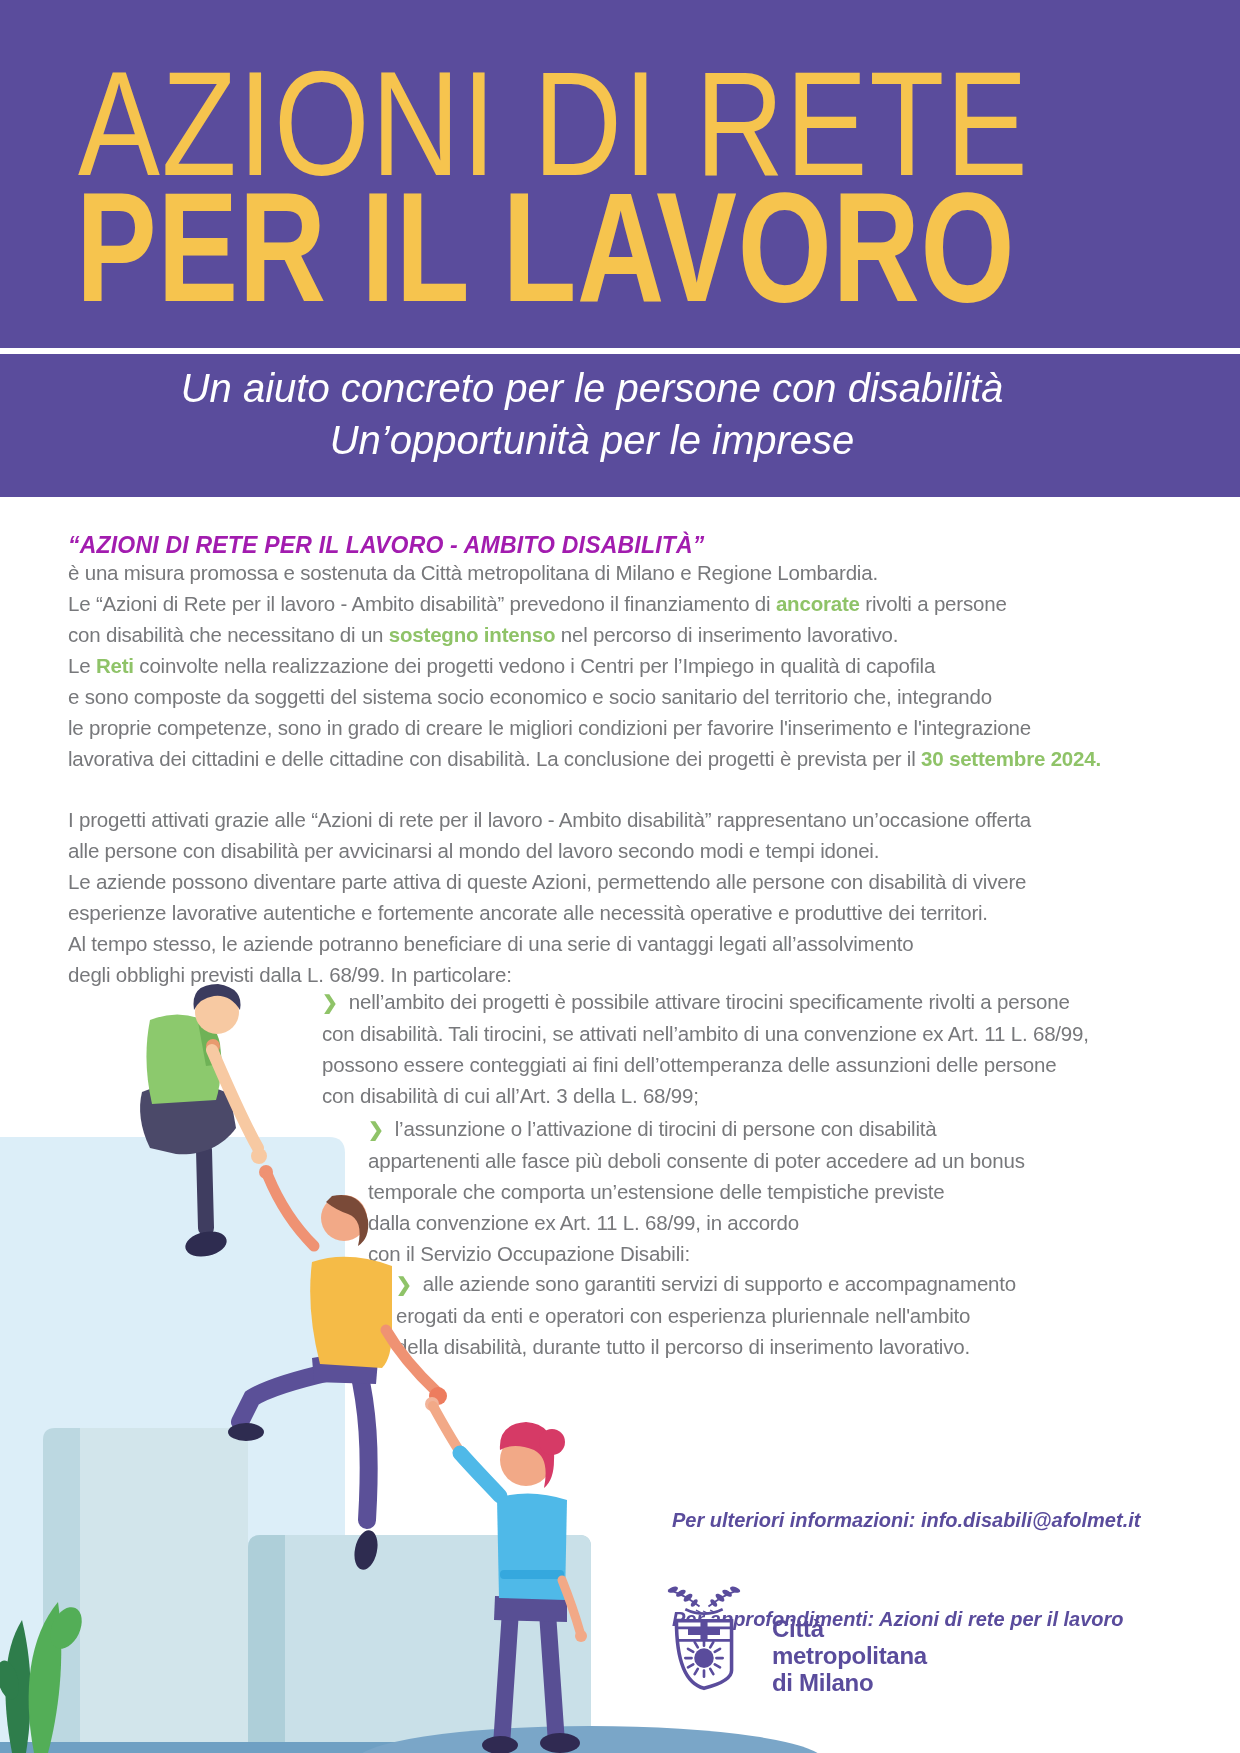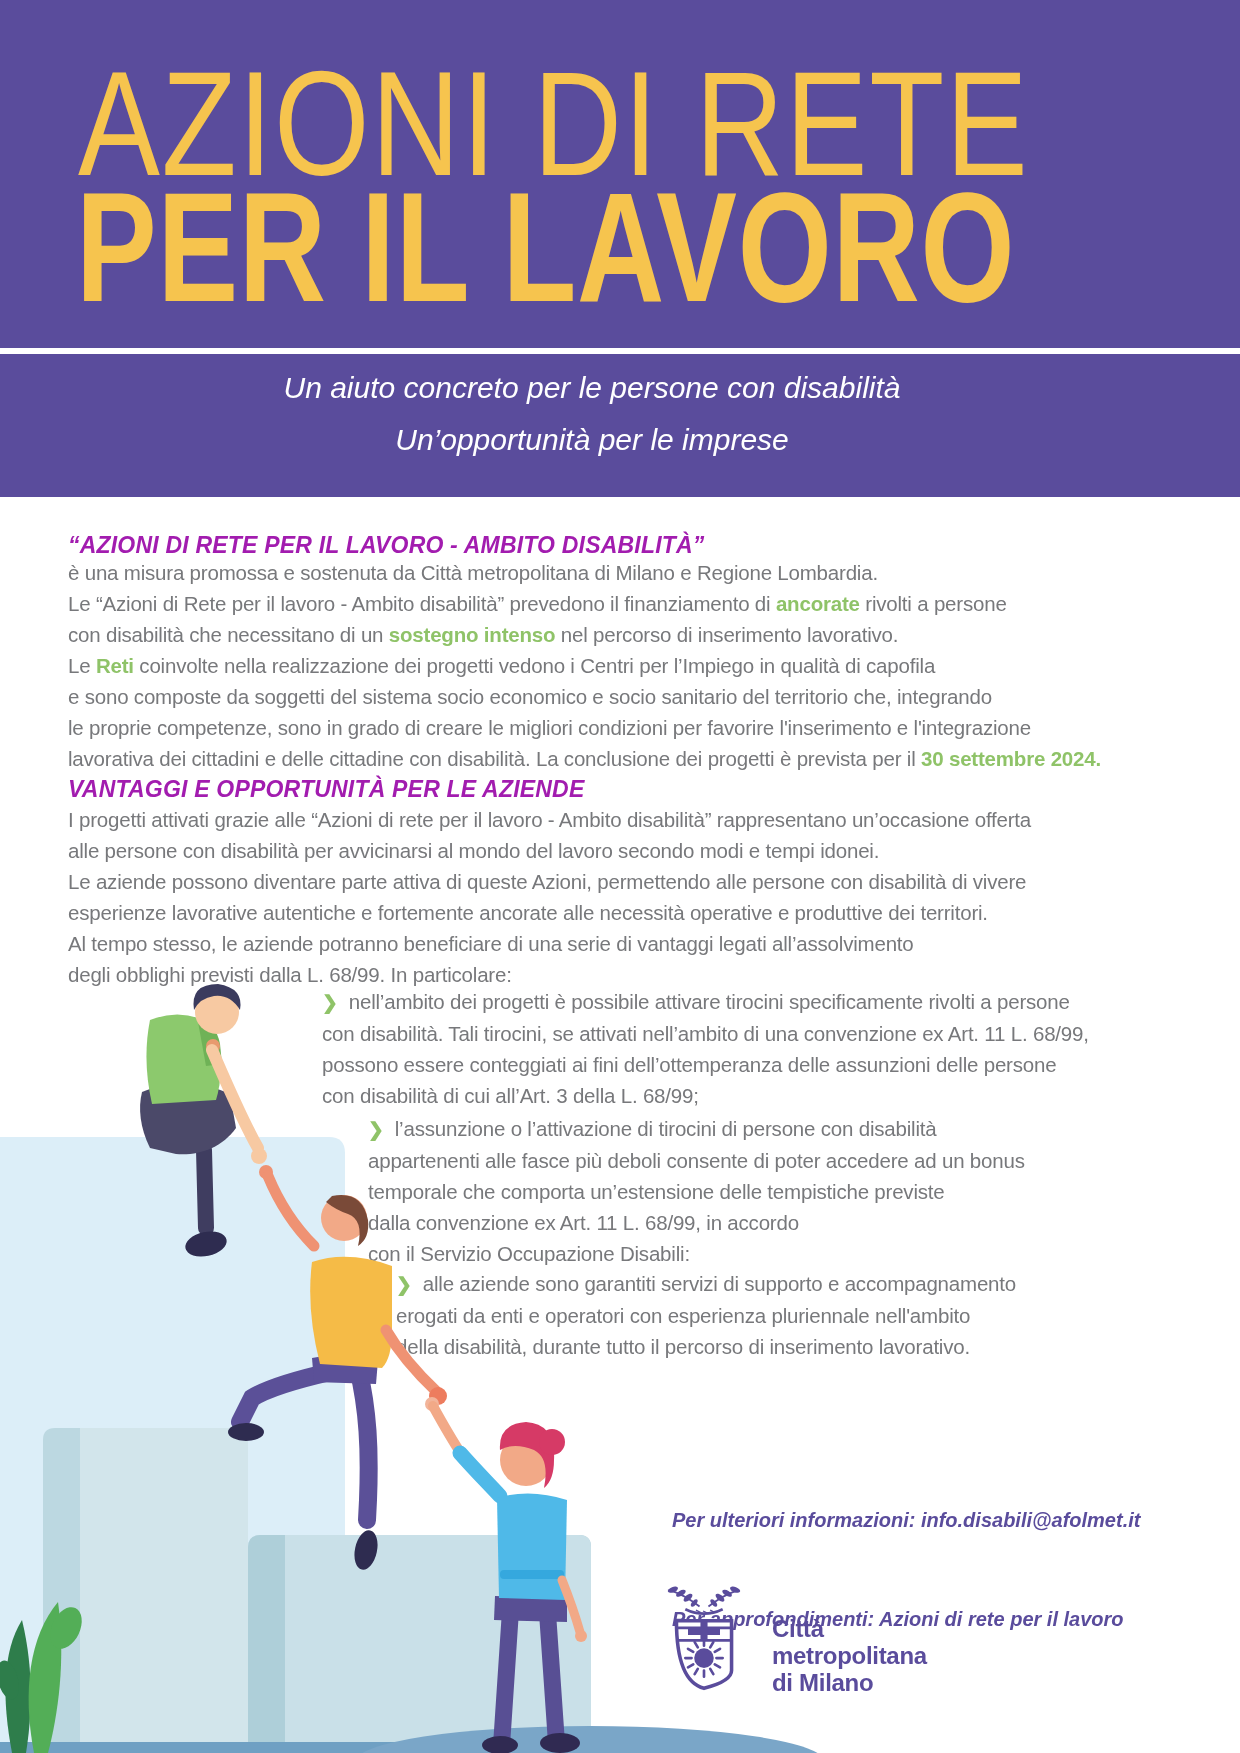--- a/index.html
+++ b/index.html
@@ -7,21 +7,21 @@
   .page{position:relative;width:1240px;height:1753px;background:#ffffff;overflow:hidden;padding-left:29px;}
 
   
   .header{position:absolute;left:0;top:0;width:1240px;height:497px;background:#5a4c9c;}
   .title1{position:absolute;left:78px;top:50px;color:#f6c44e;font-size:148px;line-height:1;
           font-weight:400;letter-spacing:2px;transform:scaleX(0.83);transform-origin:left top;white-space:pre;}
   .title2{position:absolute;left:76px;top:170px;color:#f6c44e;font-size:155px;line-height:1;
           font-weight:700;letter-spacing:1px;transform:scaleX(0.78);transform-origin:left top;white-space:pre;}
   .divider{position:absolute;left:0;top:348px;width:1240px;height:6px;background:#ffffff;}
   .subtitle{position:absolute;left:0;top:362px;width:1184px;text-align:center;color:#ffffff;
-            font-size:30px;line-height:52px;font-style:italic;font-weight:400;}
+            font-size:40px;line-height:52px;font-style:italic;font-weight:400;}
 
   
   .h-sec{position:absolute;color:#a21caf;font-size:23px;font-weight:700;font-style:italic;
          letter-spacing:0.2px;white-space:pre;}
   .h1{left:68px;top:532px;}
   .h2{left:68px;top:776px;}
   .p{position:absolute;color:#77787b;font-size:20.5px;line-height:31px;letter-spacing:-0.2px;white-space:pre;}
   .p1{left:68px;top:557px;}
   .p2{left:68px;top:804px;}
   .g{color:#8fc368;font-weight:700;}
@@ -61,21 +61,20 @@
 
   <div class="h-sec h1">“AZIONI DI RETE PER IL LAVORO - AMBITO DISABILITÀ”</div>
   <div class="p p1"><span>è una misura promossa e sostenuta da Città metropolitana di Milano e Regione Lombardia.
 Le “Azioni di Rete per il lavoro - Ambito disabilità” prevedono il finanziamento di </span><span class="g">ancorate</span><span> rivolti a persone
 con disabilità che necessitano di un </span><span class="g">sostegno intenso</span><span> nel percorso di inserimento lavorativo.
 Le </span><span class="g">Reti</span><span> coinvolte nella realizzazione dei progetti vedono i Centri per l’Impiego in qualità di capofila
 e sono composte da soggetti del sistema socio economico e socio sanitario del territorio che, integrando
 le proprie competenze, sono in grado di creare le migliori condizioni per favorire l'inserimento e l'integrazione
 lavorativa dei cittadini e delle cittadine con disabilità. La conclusione dei progetti è prevista per il </span><span class="g">30 settembre 2024.</span></div>
 
-  <div class="h-sec h2">VANTAGGI E OPPORTUNITÀ PER LE AZIENDE</div>
   <div class="p p2">I progetti attivati grazie alle “Azioni di rete per il lavoro - Ambito disabilità” rappresentano un’occasione offerta
 alle persone con disabilità per avvicinarsi al mondo del lavoro secondo modi e tempi idonei.
 Le aziende possono diventare parte attiva di queste Azioni, permettendo alle persone con disabilità di vivere
 esperienze lavorative autentiche e fortemente ancorate alle necessità operative e produttive dei territori.
 Al tempo stesso, le aziende potranno beneficiare di una serie di vantaggi legati all’assolvimento
 degli obblighi previsti dalla L. 68/99. In particolare:</div>
 
   <div class="bullet b1"><span class="arrow">❯</span><span>nell’ambito dei progetti è possibile attivare tirocini specificamente rivolti a persone
 con disabilità. Tali tirocini, se attivati nell’ambito di una convenzione ex Art. 11 L. 68/99,
 possono essere conteggiati ai fini dell’ottemperanza delle assunzioni delle persone

